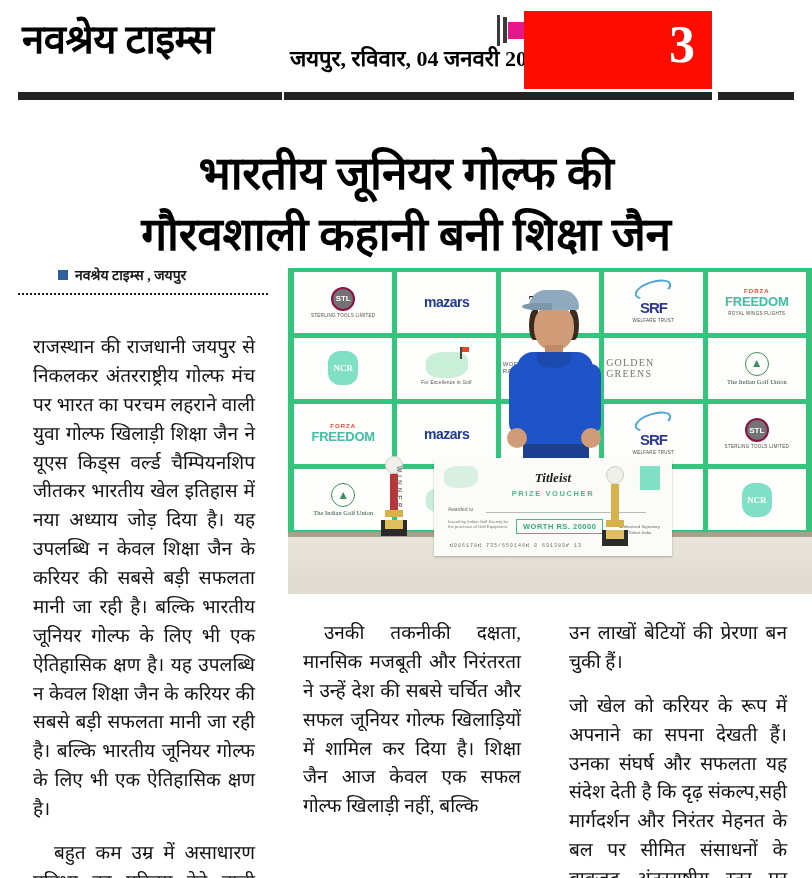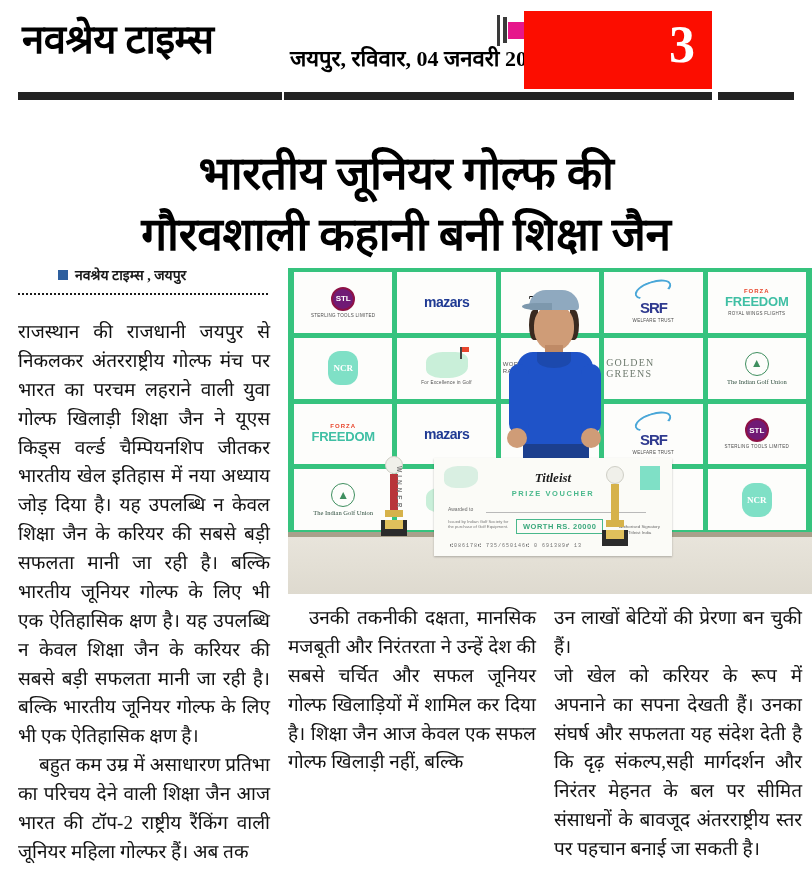--- a/index.html
+++ b/index.html
@@ -209,21 +209,21 @@
     flex-direction: column;
     align-items: center;
     justify-content: center;
     overflow: hidden;
     padding: 2px;
     box-sizing: border-box;
   }
   .lg-stl-seal {
     width: 20px; height: 20px;
     border-radius: 50%;
-    background: #701a75;
+    background: #737373;
     color: #fff;
     font-size: 8px;
     font-weight: bold;
     display: flex;
     align-items: center;
     justify-content: center;
     font-family: "Liberation Sans", "DejaVu Sans", sans-serif;
     border: 2px solid #8e1246;
   }
   .lg-sub {
@@ -433,21 +433,21 @@
   
   .col {
     position: absolute;
     font-family: "Liberation Serif", "DejaVu Serif", serif;
     font-size: 19px;
     line-height: 1.52;
     color: #111111;
     text-align: justify;
     text-justify: inter-word;
   }
-  .col p { margin: 0; }
+  .col p { margin: 15px; }
   .col p.indent { text-indent: 1.1em; }
 
   #col1 { left: 18px; top: 318px; width: 252px; }
   #col2 { left: 288px; top: 604px; width: 248px; }
   #col3 { left: 554px; top: 604px; width: 248px; }
 </style>
 </head>
 <body>
 
 <div class="page">

